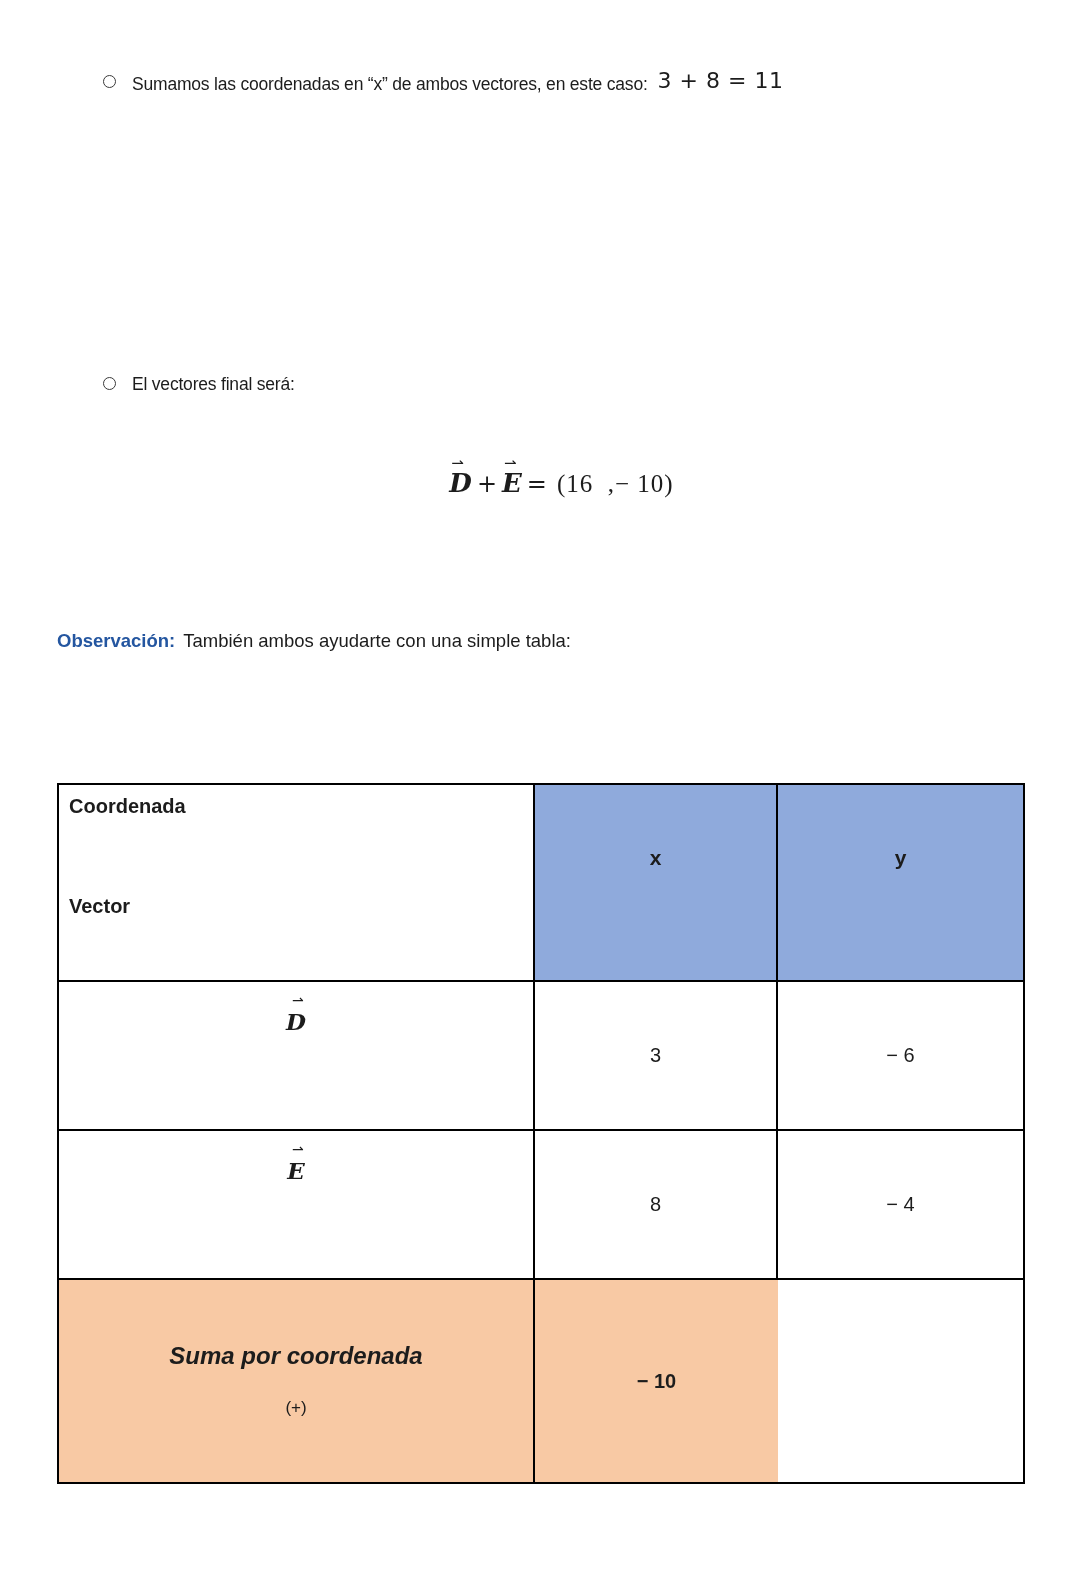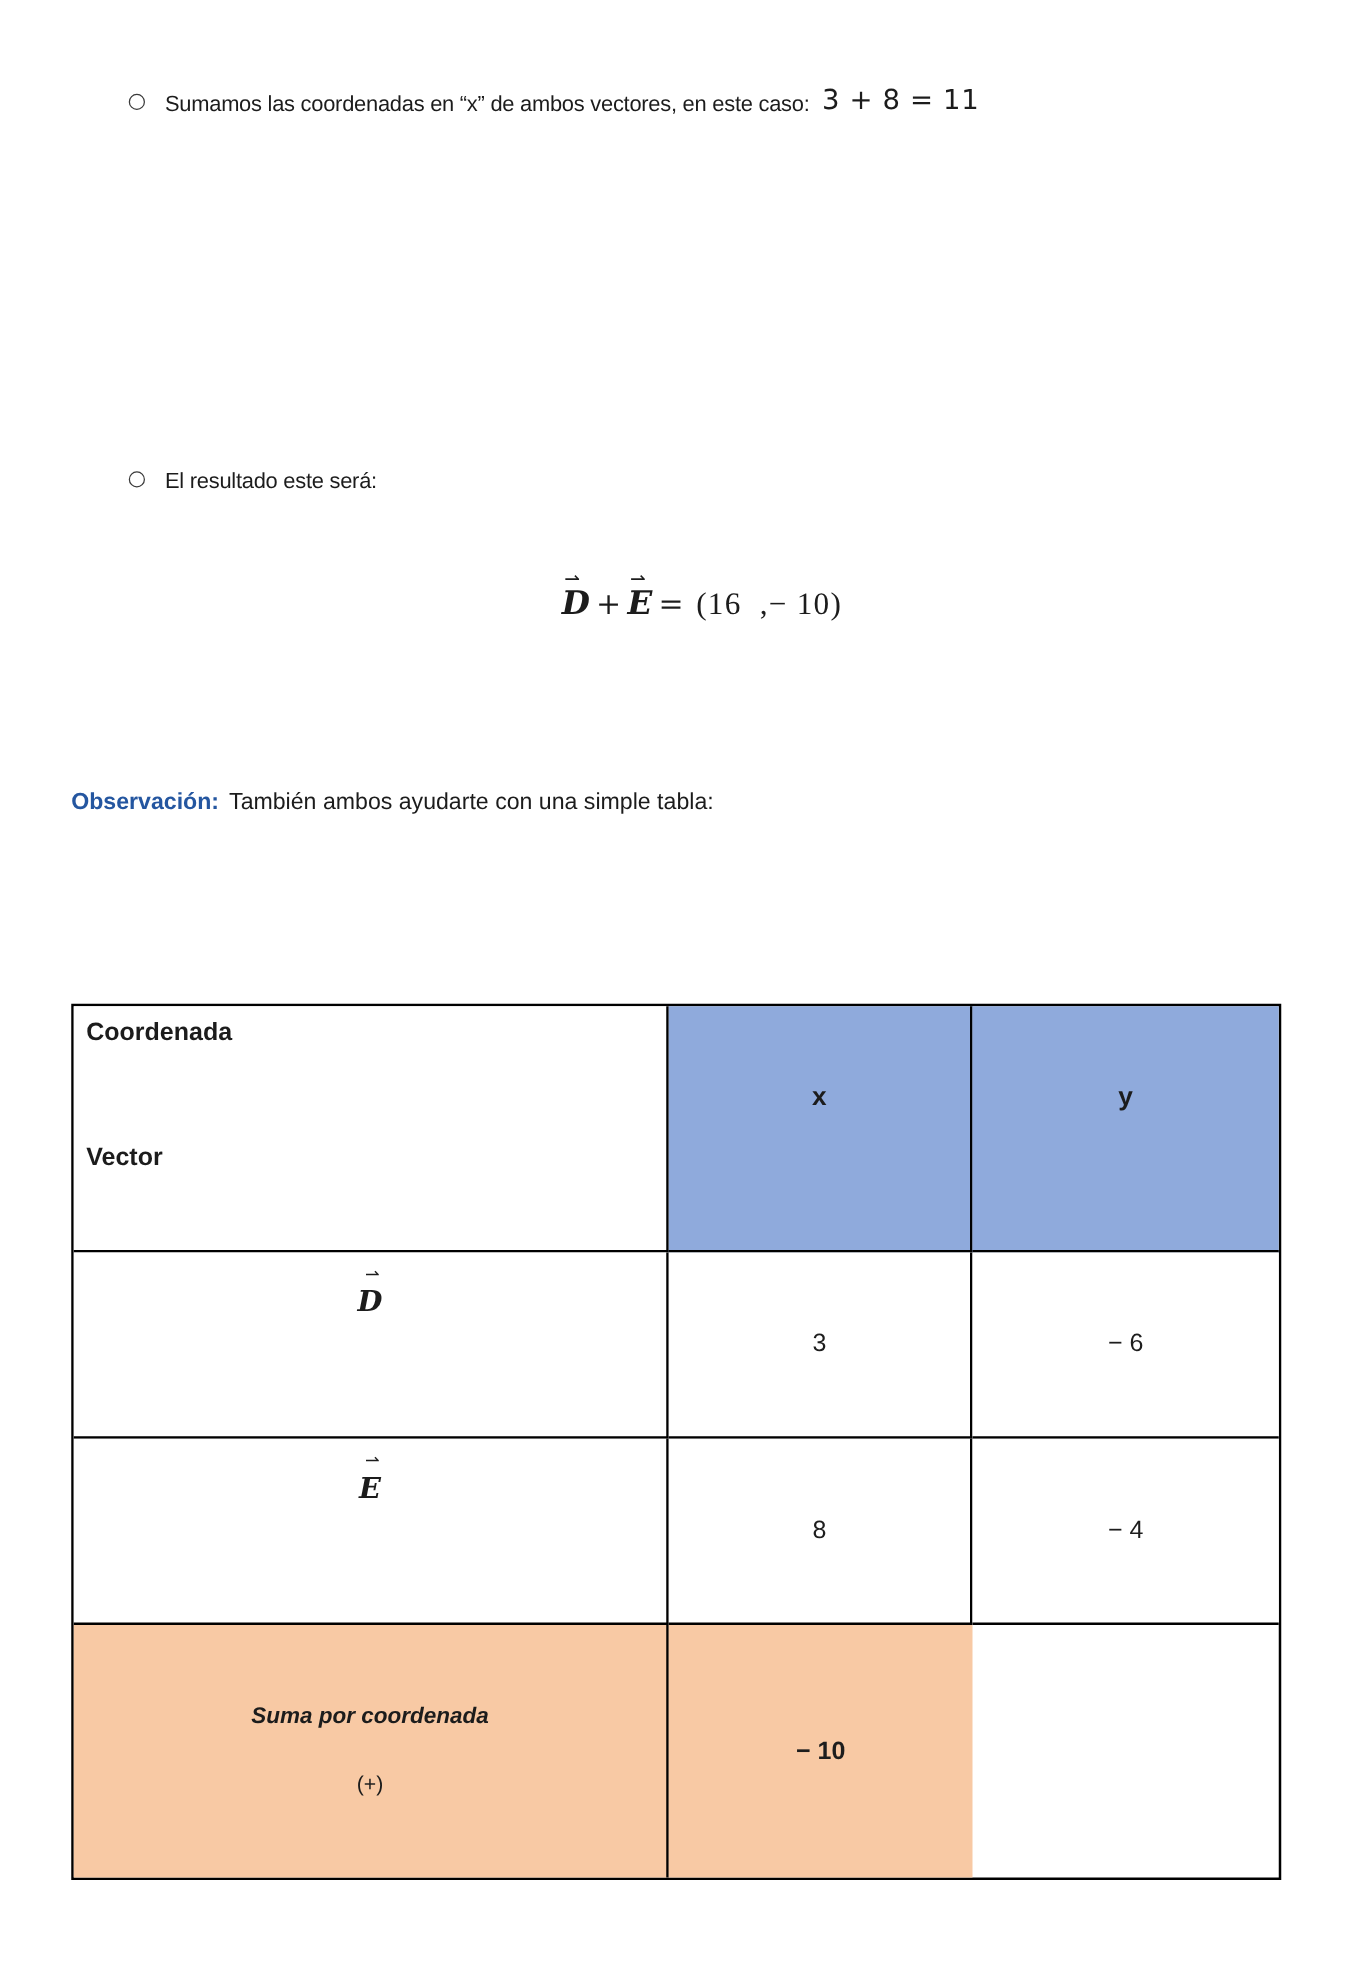--- a/index.html
+++ b/index.html
@@ -107,21 +107,20 @@
     position: absolute;
     left: 57px;
     top: 783px;
     width: 964px;
     height: 697px;
     display: grid;
     grid-template-columns: 476px 243px 245px;
     grid-template-rows: 197px 149px 149px 202px;
     border: 2px solid #000;
     box-sizing: content-box;
-    margin-top: 20px;
   }
   .cell {
     position: relative;
     border-right: 2px solid #000;
     border-bottom: 2px solid #000;
     box-sizing: border-box;
     background: #ffffff;
   }
   .cell.last-col { border-right: none; }
   .cell.last-row { border-bottom: none; }
@@ -170,21 +169,21 @@
   }
   .val-cell.bold { font-weight: bold; }
   .sum-label {
     position: absolute;
     top: 62px;
     left: 0;
     right: 0;
     text-align: center;
     font-weight: bold;
     font-style: italic;
-    font-size: 18px;
+    font-size: 24px;
   }
   .sum-op {
     position: absolute;
     top: 118px;
     left: 0;
     right: 0;
     text-align: center;
     font-size: 17px;
   }
 </style>
@@ -194,21 +193,21 @@
 <div class="page">
 
   <div class="bullet-row" style="top:70px">
     <span class="bullet-circle"></span>
     <span class="bullet-text"><span>Sumamos las coordenadas en “x” de ambos vectores, en este caso:</span><span class="bullet-math">3 + 8 = 11</span></span>
   </div>
 
 
   <div class="bullet-row" style="top:372px">
     <span class="bullet-circle"></span>
-    <span class="bullet-text"><span>El resultado este será:</span></span>
+    <span class="bullet-text"><span>El vectores final será:</span></span>
   </div>
 
   <div class="formula">
     <span class="vec"><span class="arr">⇀</span><span>D</span></span><span class="op">+</span><span class="vec"><span class="arr">⇀</span><span>E</span></span><span class="op">=</span><span class="result">(16  ,− 10)</span>
   </div>
 
   <div class="observation">
     <span class="obs-label">Observación:</span><span>También ambos ayudarte con una simple tabla:</span>
   </div>
 

